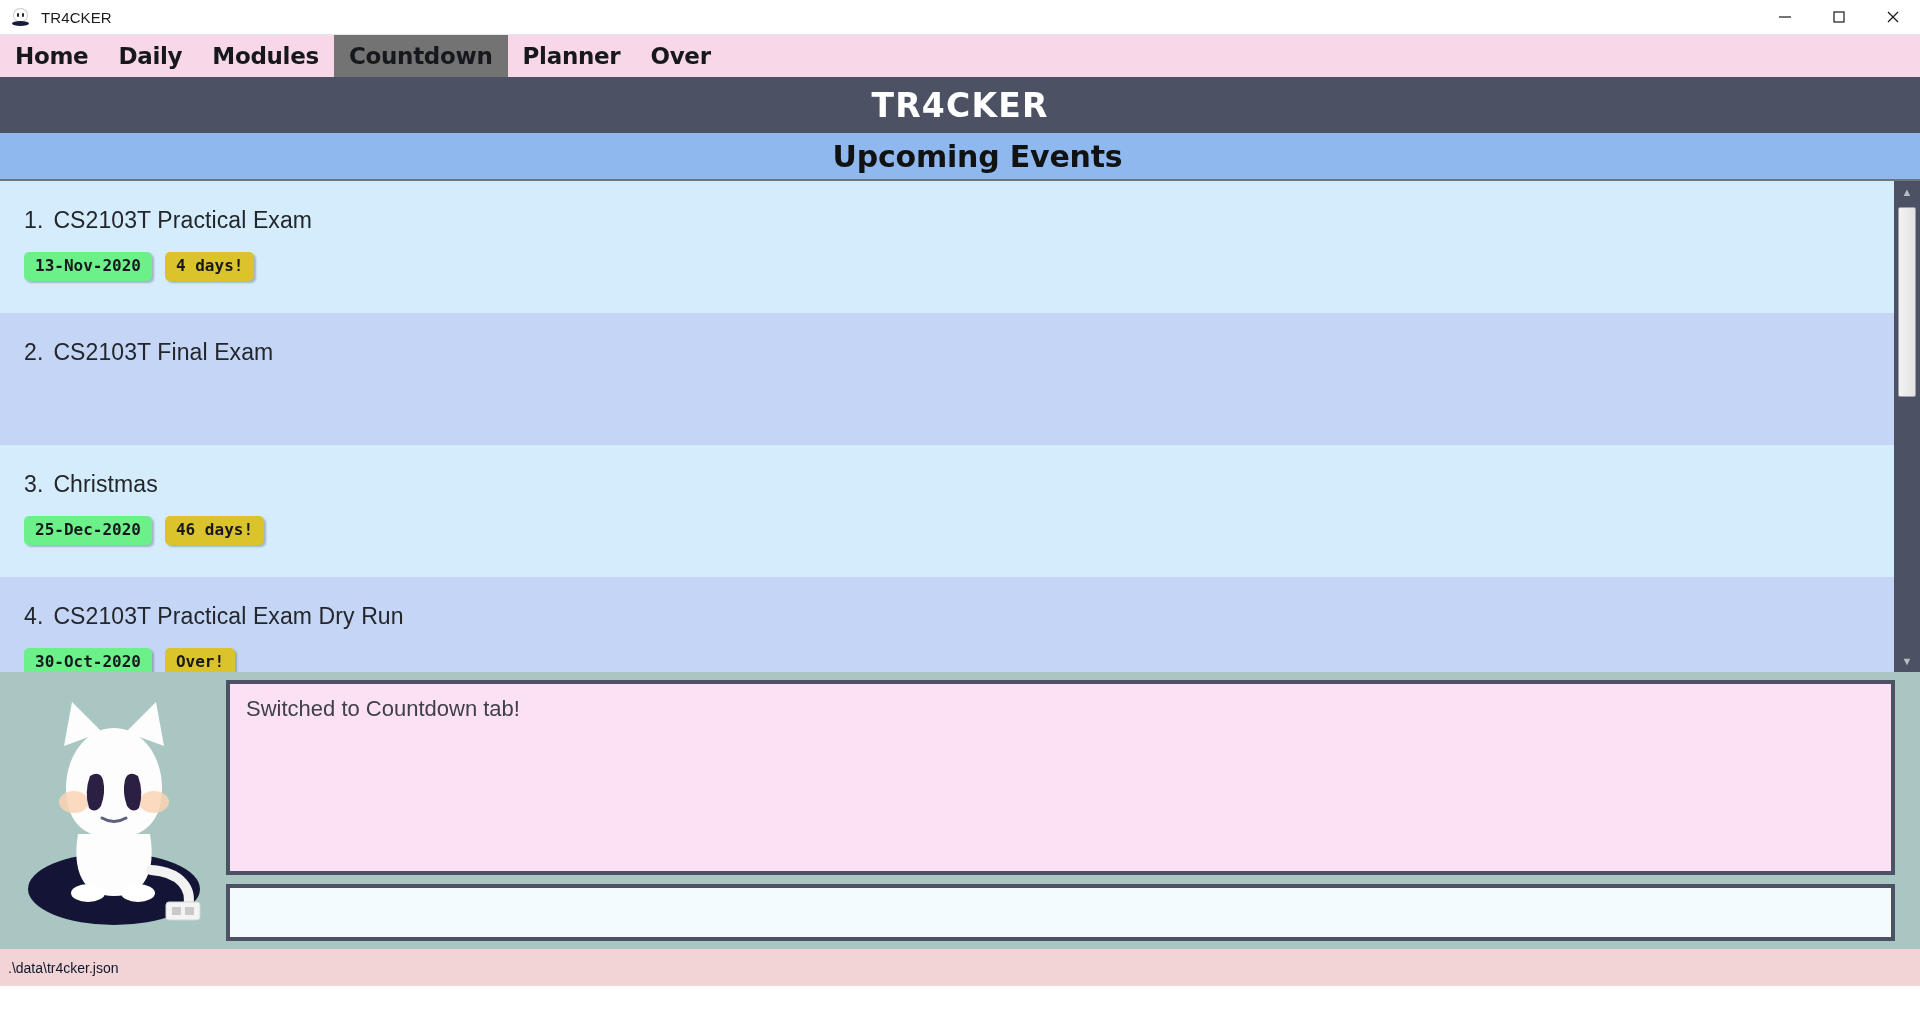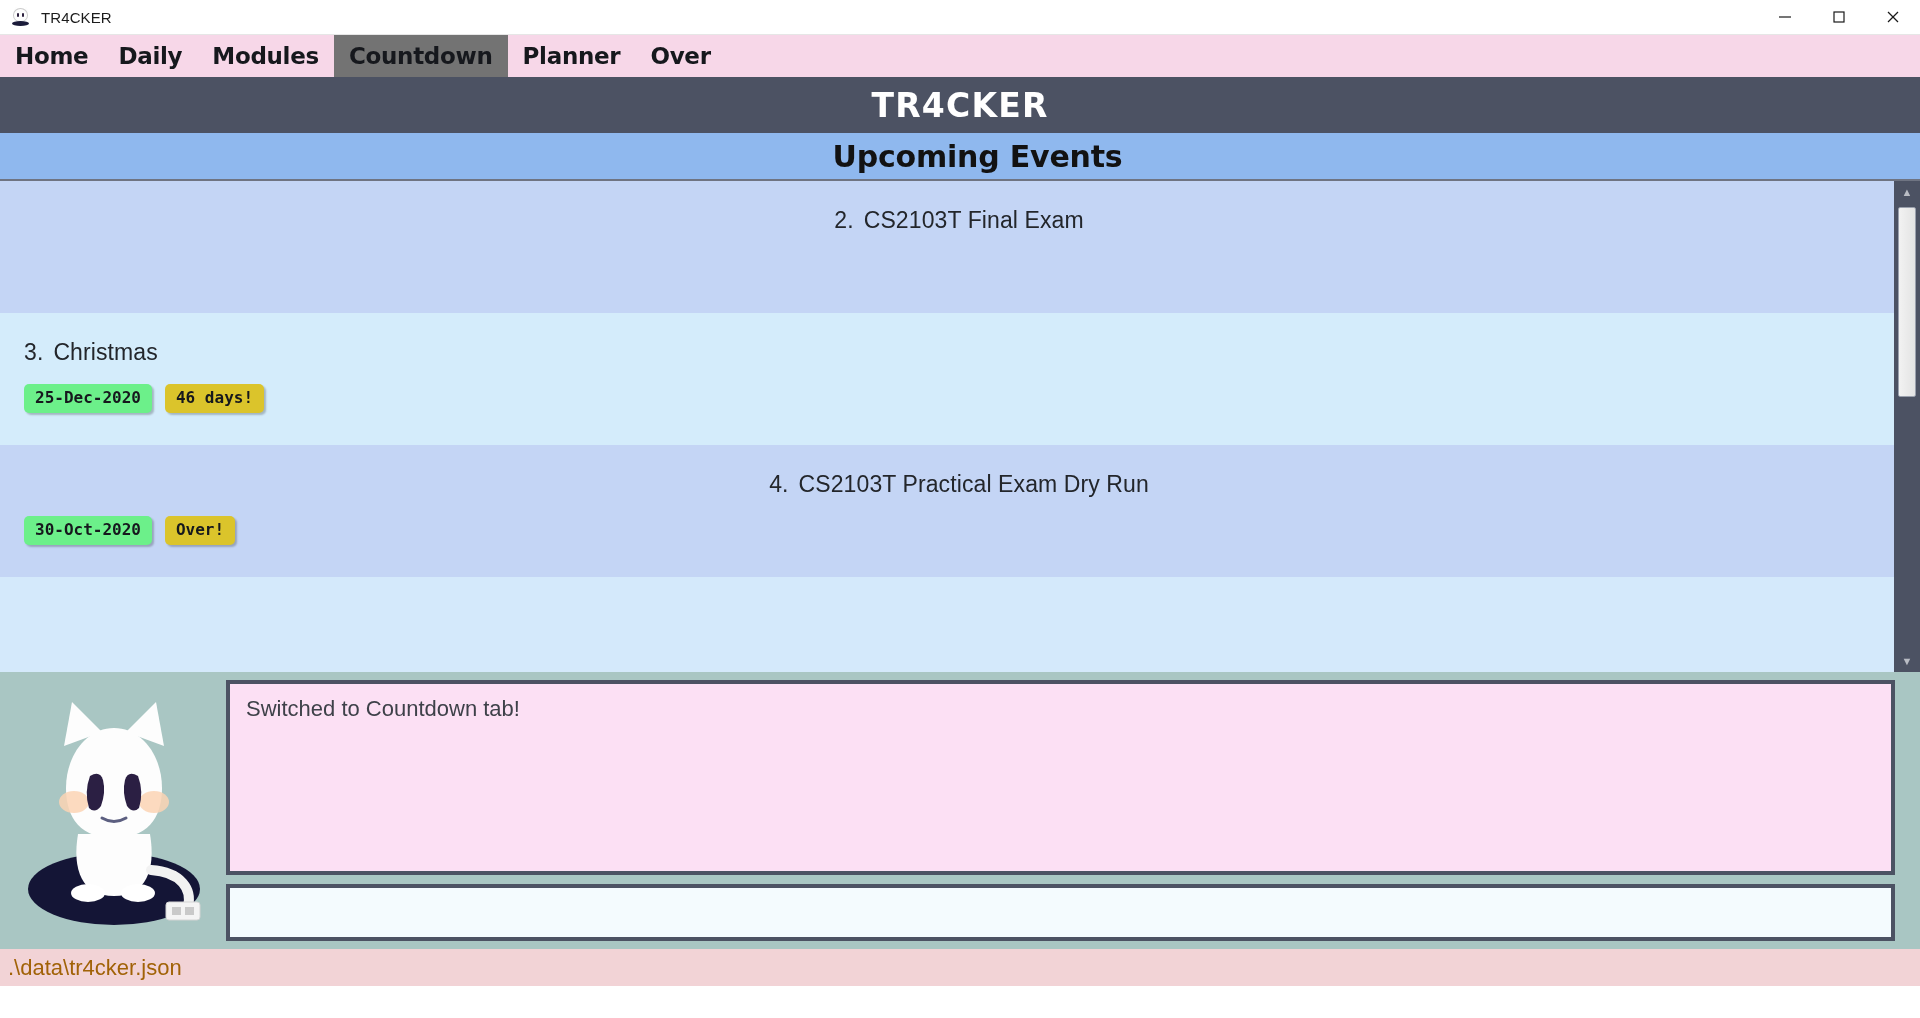--- a/index.html
+++ b/index.html
@@ -96,21 +96,21 @@
   .list{
     flex:1;
     overflow:hidden;
   }
   .event{
     height:132px;
     padding:26px 0 0 24px;
     position:relative;
   }
   .event.odd{ background:#d4ecfb; }
-  .event.even{ background:#c4d5f5;text-align:center; }
+  .event.even{ background:#c4d5f5; }
   .event .ev-title{
     font-size:23px; color:#23262b; font-weight:400;
     letter-spacing:.1px;
   }
   .event .ev-title .num{ margin-right:10px; }
   .badges{ margin-top:18px; display:flex; gap:13px; }
   .badge{
     font-family:"DejaVu Sans Mono","Liberation Mono",monospace;
     font-size:16px; font-weight:bold; color:#16181d;
     padding:6px 11px 7px 11px;
@@ -166,21 +166,21 @@
     font-size:21px;
     color:#3e4149;
     display:flex;align-items:center;
   }
 
   
   .statusbar{
     height:37px;background:#f2d3d6;
     display:flex;align-items:center;
     padding-left:8px;
-    font-size:22px;color:#a16207;
+    font-size:14px;color:#0f172a;
   }
 </style>
 </head>
 <body>
 
 <div class="titlebar">
   <div class="tb-icon">
     <div class="tb-earL"></div>
       <div class="tb-earR"></div>
     <div class="tb-cat"></div>
@@ -221,20 +221,29 @@
   <h1>TR4CKER</h1>
 </div>
 
 <div class="sectionheader">
   <h2>Upcoming Events</h2>
 </div>
 
 <div class="listwrap">
   <div class="list">
 
+    <div class="event odd">
+      <div class="ev-title">
+        <span class="num">1.</span><span>CS2103T Practical Exam</span>
+      </div>
+      <div class="badges">
+        <span class="badge date">13-Nov-2020</span>
+        <span class="badge count">4 days!</span>
+      </div>
+    </div>
 
     <div class="event even">
       <div class="ev-title">
         <span class="num">2.</span><span>CS2103T Final Exam</span>
       </div>
     </div>
 
     <div class="event odd">
       <div class="ev-title">
         <span class="num">3.</span><span>Christmas</span>

